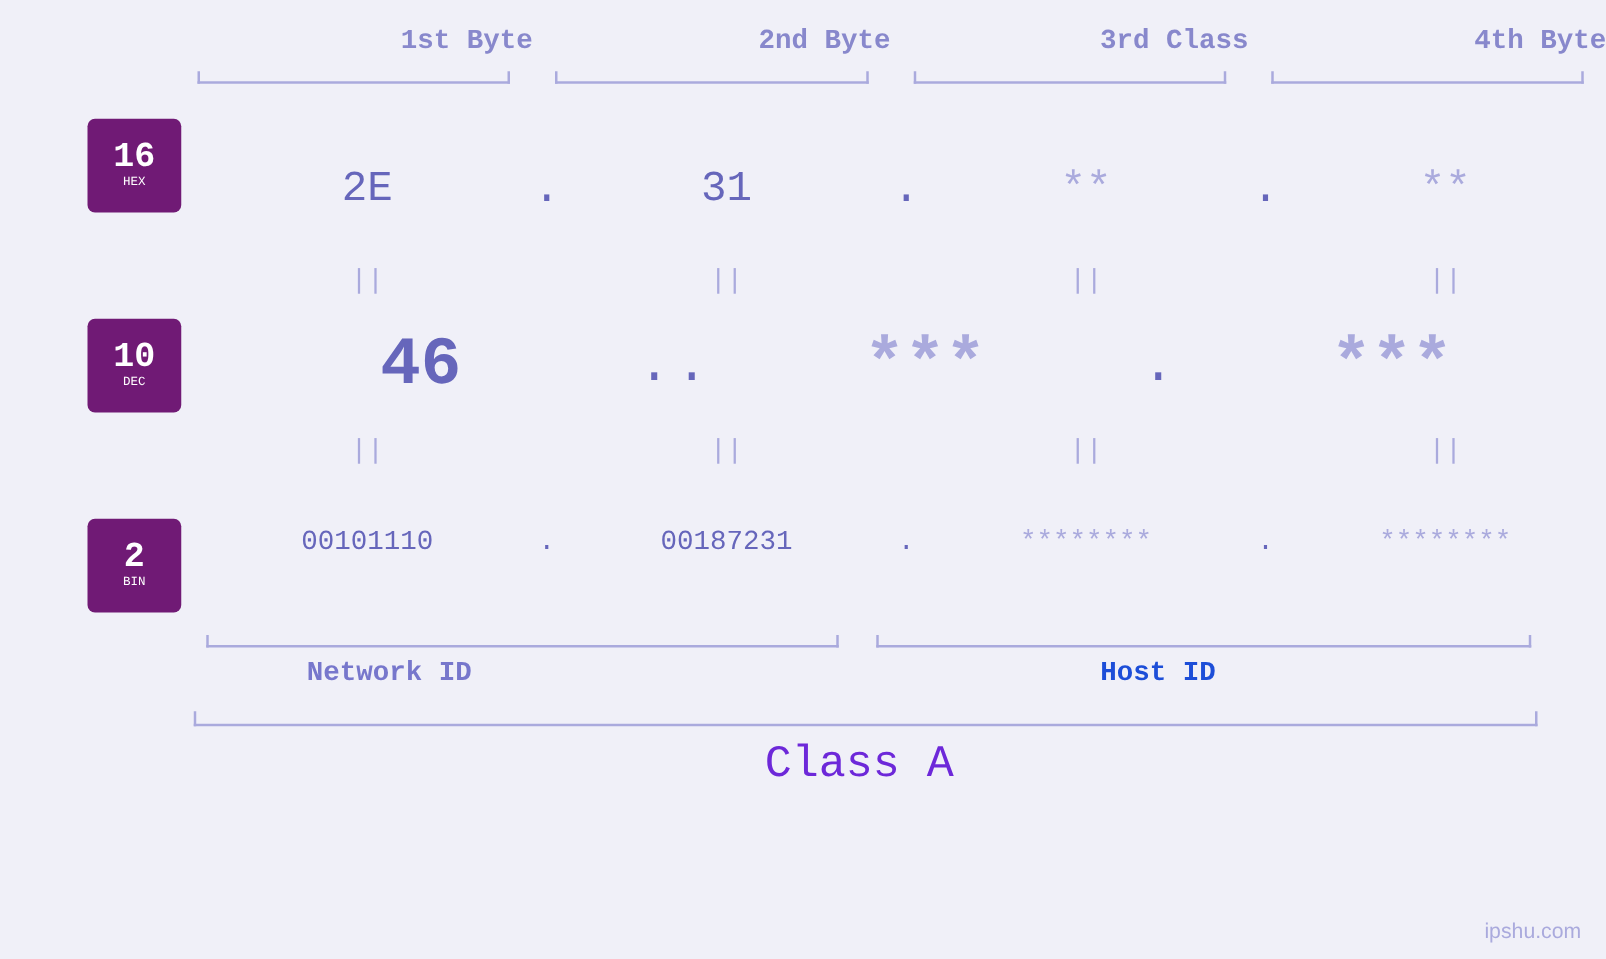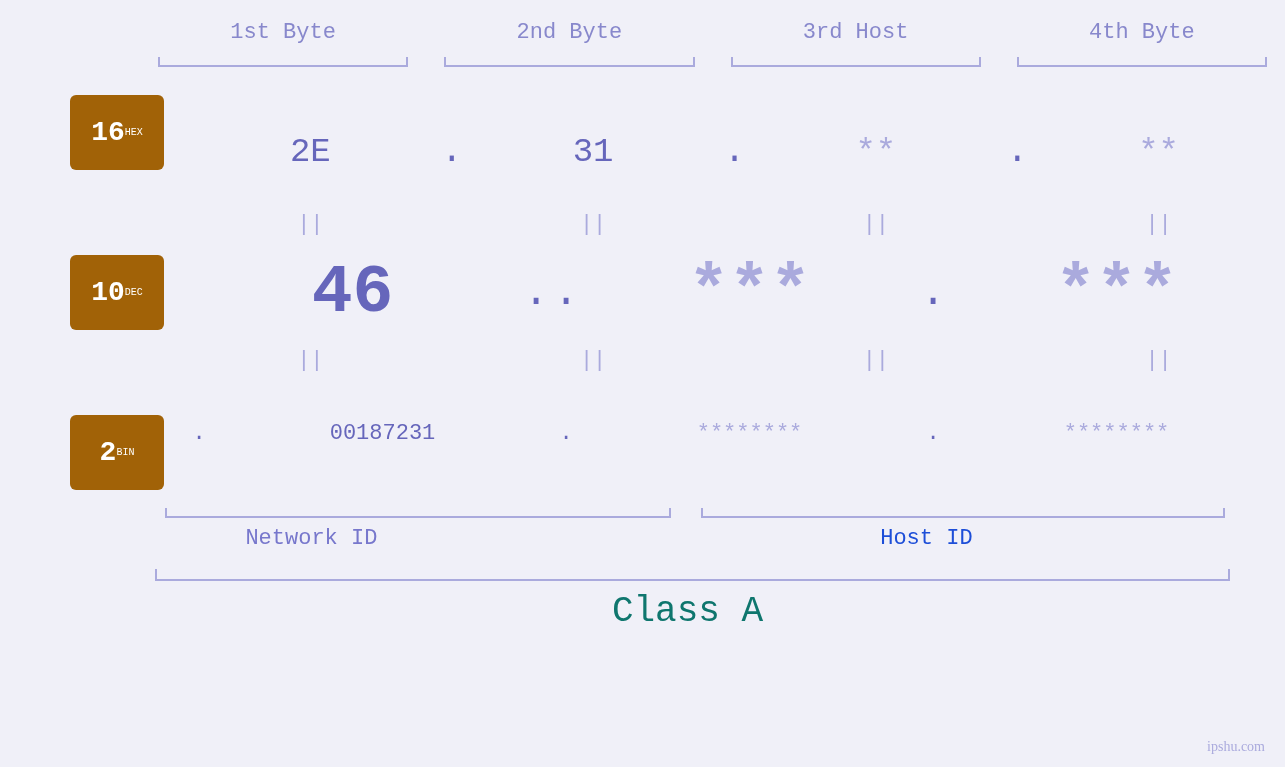--- a/index.html
+++ b/index.html
@@ -26,25 +26,25 @@
     
     .header-row {
       display: flex;
       width: 100%;
       padding-left: 140px;
       margin-bottom: 10px;
     }
 
     .byte-header {
       flex: 1;
-      text-align: center;
+      text-align: right;
       color: #8888cc;
       font-size: 22px;
       font-family: 'Courier New', Courier, monospace;
-      font-weight: normal;
+      font-weight: bold;
     }
 
     
     .bracket-row {
       display: flex;
       width: 100%;
       padding-left: 140px;
       margin-bottom: 20px;
     }
 
@@ -94,25 +94,26 @@
 
     .base-labels {
       display: flex;
       flex-direction: column;
       justify-content: space-around;
       padding: 0 20px;
       gap: 0;
     }
 
     .base-badge {
-      width: 94px;
+      width: 75px;
       height: 75px;
-      background-color: #a16207;
+      background-color: #701a75;
       border-radius: 6px;
       display: flex;
+      flex-direction: column;
       align-items: center;
       justify-content: center;
       margin-bottom: 85px;
     }
 
     .base-badge:last-child {
       margin-bottom: 0;
     }
 
     .base-number {
@@ -159,21 +160,21 @@
     }
 
     
     .hex-value {
       font-size: 34px;
       font-weight: 400;
     }
 
     
     .dec-value {
-      font-size: 68px;
+      font-size: 54px;
       font-weight: 600;
     }
 
     .dec-dot {
       font-size: 42px;
       color: #6666bb;
       flex: 0 0 30px;
       text-align: center;
     }
 
@@ -203,50 +204,50 @@
       text-align: center;
       color: #aaaadd;
       font-size: 22px;
     }
 
     .eq-spacer {
       flex: 0 0 30px;
     }
 
     .class-label {
-      color: #0f766e;
+      color: #6d28d9;
       font-size: 36px;
       font-family: 'Courier New', Courier, monospace;
       font-weight: 400;
     }
 
     
     .watermark {
       position: absolute;
       bottom: 12px;
       right: 20px;
       color: #aaaadd;
-      font-size: 14px;
-      font-family: Liberation Serif, serif;
+      font-size: 17px;
+      font-family: Liberation Sans, sans-serif;
     }
 
     
     .masked {
       color: #aaaadd;
     }
   </style>
 </head>
 <body>
 
 <div class="container">
 
   <div class="header-row">
     <div class="byte-header">1st Byte</div>
     <div class="byte-header">2nd Byte</div>
-    <div class="byte-header">3rd Host</div>
+    <div class="byte-header">3rd Class</div>
     <div class="byte-header">4th Byte</div>
   </div>
 
   <div class="bracket-row">
     <div class="bracket">
       <div class="bracket-line"></div>
     </div>
     <div class="bracket">
       <div class="bracket-line"></div>
     </div>
@@ -310,20 +311,21 @@
         <div class="eq-sign">||</div>
         <div class="eq-spacer"></div>
         <div class="eq-sign">||</div>
         <div class="eq-spacer"></div>
         <div class="eq-sign">||</div>
         <div class="eq-spacer"></div>
         <div class="eq-sign">||</div>
       </div>
 
       <div class="data-row">
+        <div class="cell-value bin-value">00101110</div>
         <div class="bin-dot">.</div>
         <div class="cell-value bin-value">00187231</div>
         <div class="bin-dot">.</div>
         <div class="cell-value bin-value masked">********</div>
         <div class="bin-dot">.</div>
         <div class="cell-value bin-value masked">********</div>
       </div>
 
     </div>
   </div>
@@ -338,21 +340,21 @@
     </div>
 
     <div style="flex: 1; position:relative; height:20px; margin-left:10px;">
       <div style="position:absolute; bottom:0; left:10px; right:10px; height:2px; background:#aaaadd;">
         <div style="position:absolute; left:0; bottom:0; width:2px; height:10px; background:#aaaadd;"></div>
         <div style="position:absolute; right:0; bottom:0; width:2px; height:10px; background:#aaaadd;"></div>
       </div>
     </div>
   </div>
 
-  <div style="display:flex; width:100%; padding-right:50px; margin-top:8px;">
+  <div style="display:flex; width:100%; padding-right:50px; margin-top:8px;font-weight:bold;">
     <div style="flex: 0 0 48%; text-align:center; color:#7777cc; font-size:22px; font-family:'Courier New',Courier,monospace; margin-left:15px;">Network ID</div>
     <div style="flex: 1; text-align:center; color:#1d4ed8; font-size:22px; font-family:'Courier New',Courier,monospace; margin-left:10px;">Host ID</div>
   </div>
 
   <div style="width:100%; padding-left:140px; padding-right:50px; margin-top:10px; position:relative; height:20px;">
     <div style="position:absolute; bottom:0; left:155px; right:55px; height:2px; background:#aaaadd;">
       <div style="position:absolute; left:0; bottom:0; width:2px; height:12px; background:#aaaadd;"></div>
       <div style="position:absolute; right:0; bottom:0; width:2px; height:12px; background:#aaaadd;"></div>
     </div>
   </div>

